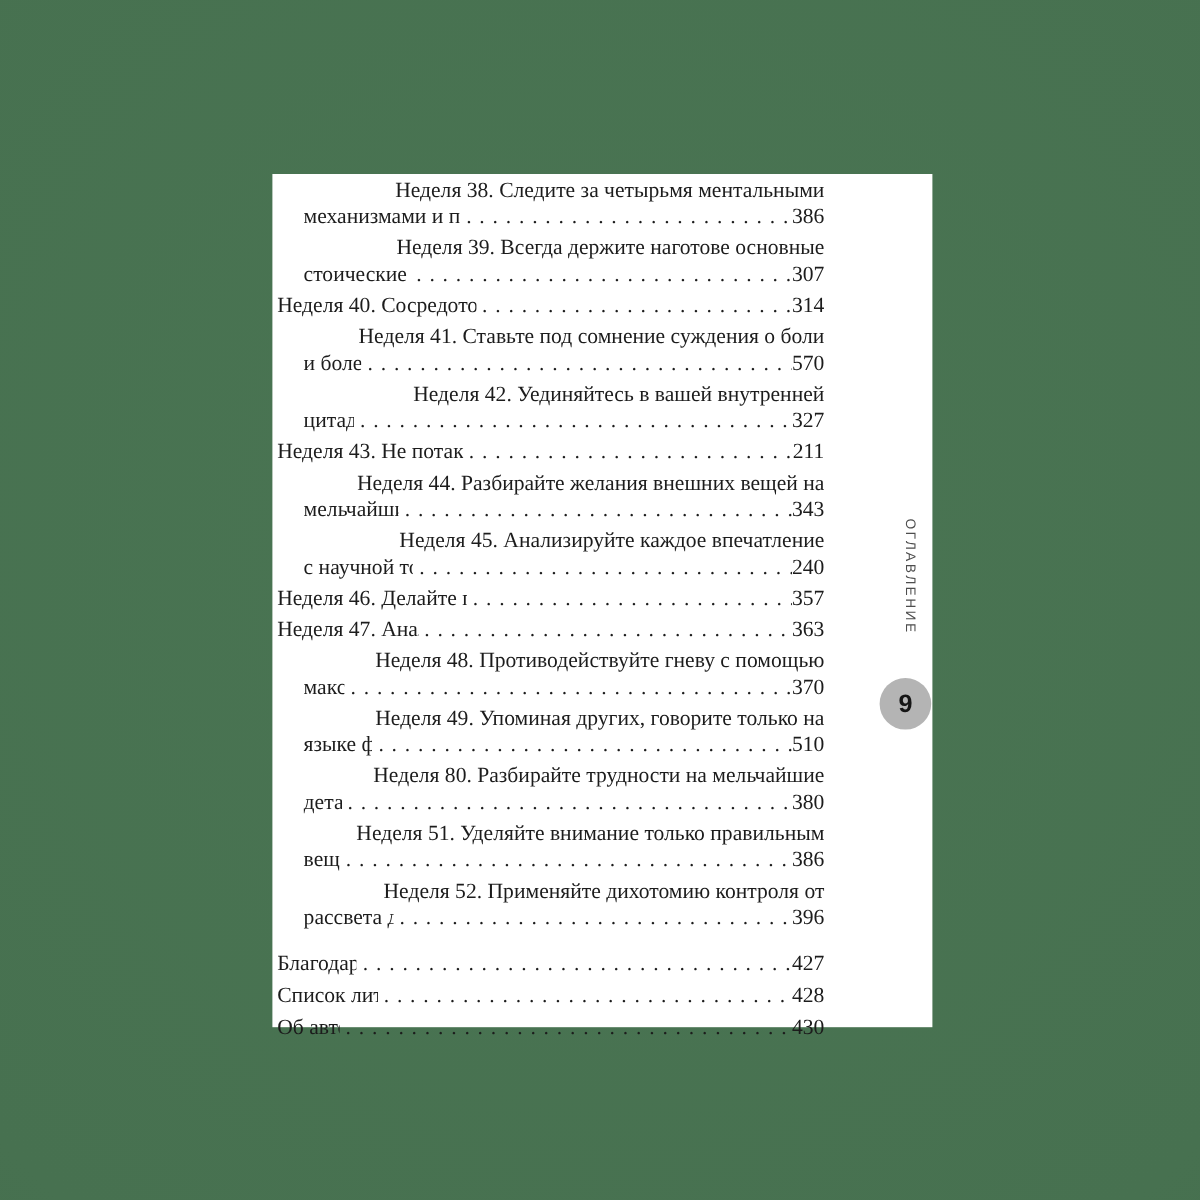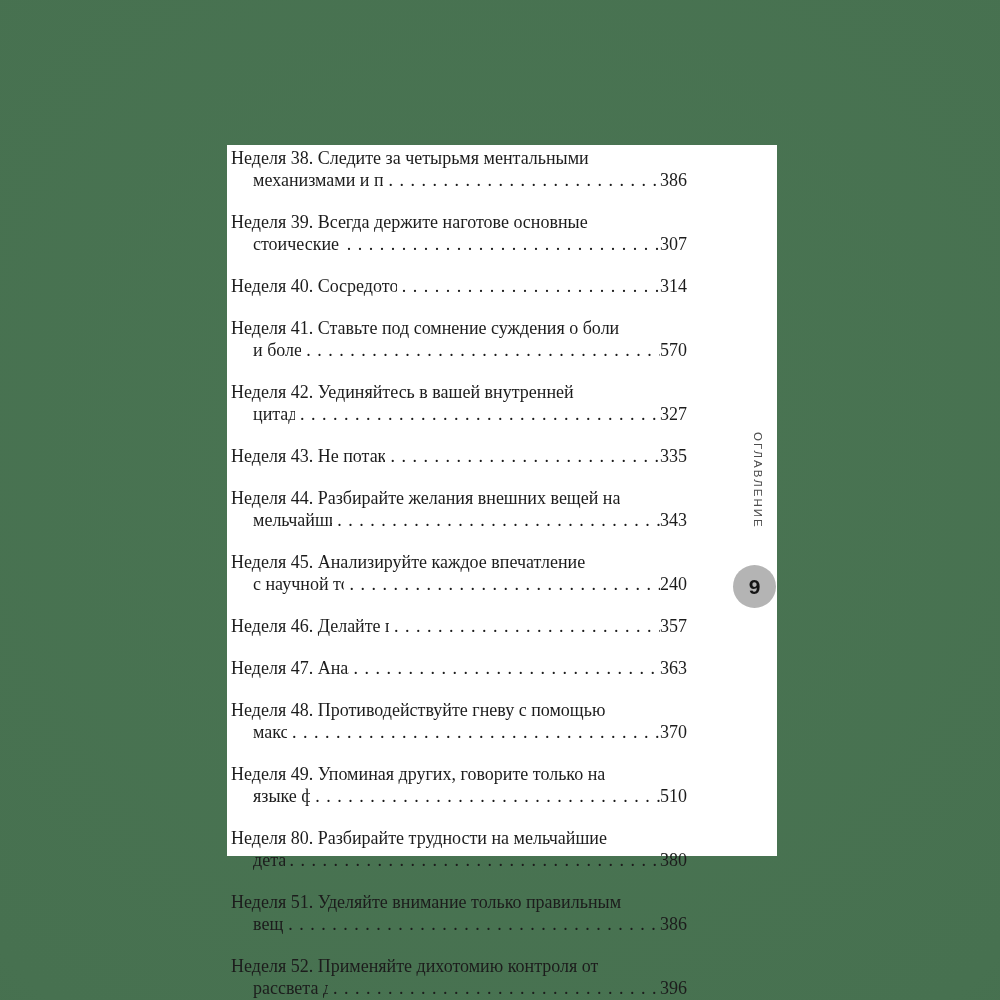--- a/index.html
+++ b/index.html
@@ -19,25 +19,25 @@
     background: #ffffff;
   }
   .toc {
     position: absolute;
     left: 0; top: 0; right: 0; bottom: 0;
     padding: 2px 90px 0 4px;
     color: #1c1c1c;
     font-size: 18px;
     line-height: 22px;
   }
-  .entry { margin-top: 20px; }
+  .entry { margin-top: 4px; }
   .entry:first-child { margin-top: 0; }
   .entry.end { margin-top: 5px; }
   .entry.first-end { margin-top: 16px; }
-  .line { display: flex; align-items: baseline; }
+  .line { display: flex; align-items: baseline; justify-content: flex-end; }
   .line .t { white-space: pre; flex: 0 1 auto; overflow: hidden; }
   .line.indent { padding-left: 22px; }
   .leader {
     flex: 1 1 auto;
     overflow: hidden;
     white-space: nowrap;
     padding-left: 5px;
     letter-spacing: 1px;
     min-width: 8px;
   }
@@ -119,21 +119,21 @@
           <div class="line indent">
             <span class="t">цитадели</span>
             <span class="leader"></span>
             <span class="pg">327</span>
           </div>
         </div>
         <div class="entry">
           <div class="line">
             <span class="t">Неделя 43. Не потакайте паническим мыслям</span>
             <span class="leader"></span>
-            <span class="pg">335</span>
+            <span class="pg">211</span>
           </div>
         </div>
         <div class="entry">
           <div class="line">
             <span class="t">Неделя 44. Разбирайте желания внешних вещей на</span>
           </div>
           <div class="line indent">
             <span class="t">мельчайшие детали</span>
             <span class="leader"></span>
             <span class="pg">343</span>

